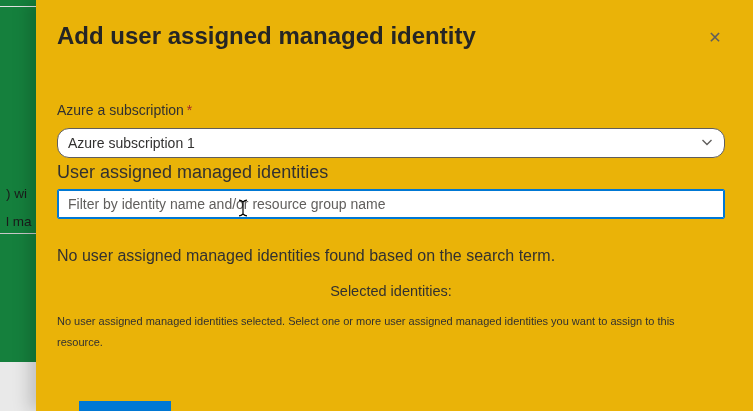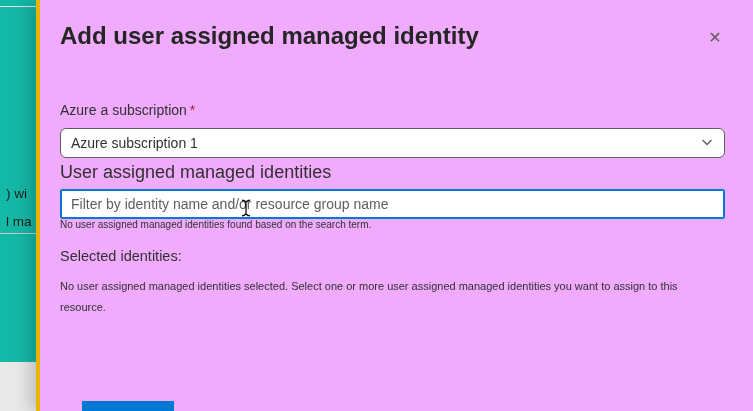--- a/index.html
+++ b/index.html
@@ -11,21 +11,21 @@
     overflow: hidden;
     background: #ffffff;
     font-family: "Liberation Sans", sans-serif;
     color: #323130;
   }
   
   .backdrop {
     position: absolute;
     left: 0; top: 0; bottom: 0;
     width: 36px;
-    background: #14b8a6;
+    background: #15803d;
   }
   .backdrop-topline {
     position: absolute;
     top: 6px; left: 0;
     width: 36px; height: 1px;
     background: #e1e1e1;
   }
   .frag {
     position: absolute;
     left: 6px;
@@ -46,22 +46,22 @@
   .backdrop-footer {
     position: absolute;
     top: 362px; left: 0; bottom: 0;
     width: 36px;
     background: #e9e9e9;
   }
   
   .panel {
     position: absolute;
     top: 0; left: 36px; right: 0; bottom: 0;
-    background: #f0abfc;
-    border-left: 4px solid #eab308;
+    background: #eab308;
+    border-left: 1px solid #eab308;
     box-shadow: -7px 0 16px rgba(0,0,0,0.18);
   }
   .panel-inner {
     position: relative;
     height: 100%;
     padding: 22px 28px 0 20px;
   }
   .page-title {
     margin: 0;
     font-size: 24px;
@@ -93,21 +93,21 @@
     color: #323130;
   }
   .asterisk {
     color: #a4262c;
     margin-left: 3px;
   }
   .dropdown {
     margin-top: 10px;
     height: 30px;
     border: 1px solid #605e5c;
-    border-radius: 6px;
+    border-radius: 12px;
     background: #ffffff;
     display: flex;
     align-items: center;
     justify-content: space-between;
     padding: 0 10px;
     font-size: 14px;
     cursor: pointer;
   }
   .label-2 {
     margin-top: 4px;
@@ -122,25 +122,27 @@
     box-shadow: inset 0 0 0 1px #0078d4;
     border-radius: 2px;
     padding: 0 10px;
     font-size: 14px;
     font-family: inherit;
     color: #323130;
     outline: none;
   }
   .filter-input::placeholder { color: #605e5c; }
   .msg {
-    font-size: 10px;
+    margin-top: 28px;
+    font-size: 16px;
   }
   .selected-heading {
     margin-top: 18px;
     font-size: 14.5px;
+    text-align: center;
   }
   .para {
     margin-top: 12px;
     font-size: 11px;
     line-height: 21px;
     max-width: 655px;
   }
   .text-cursor {
     position: absolute;
     left: 200px;

